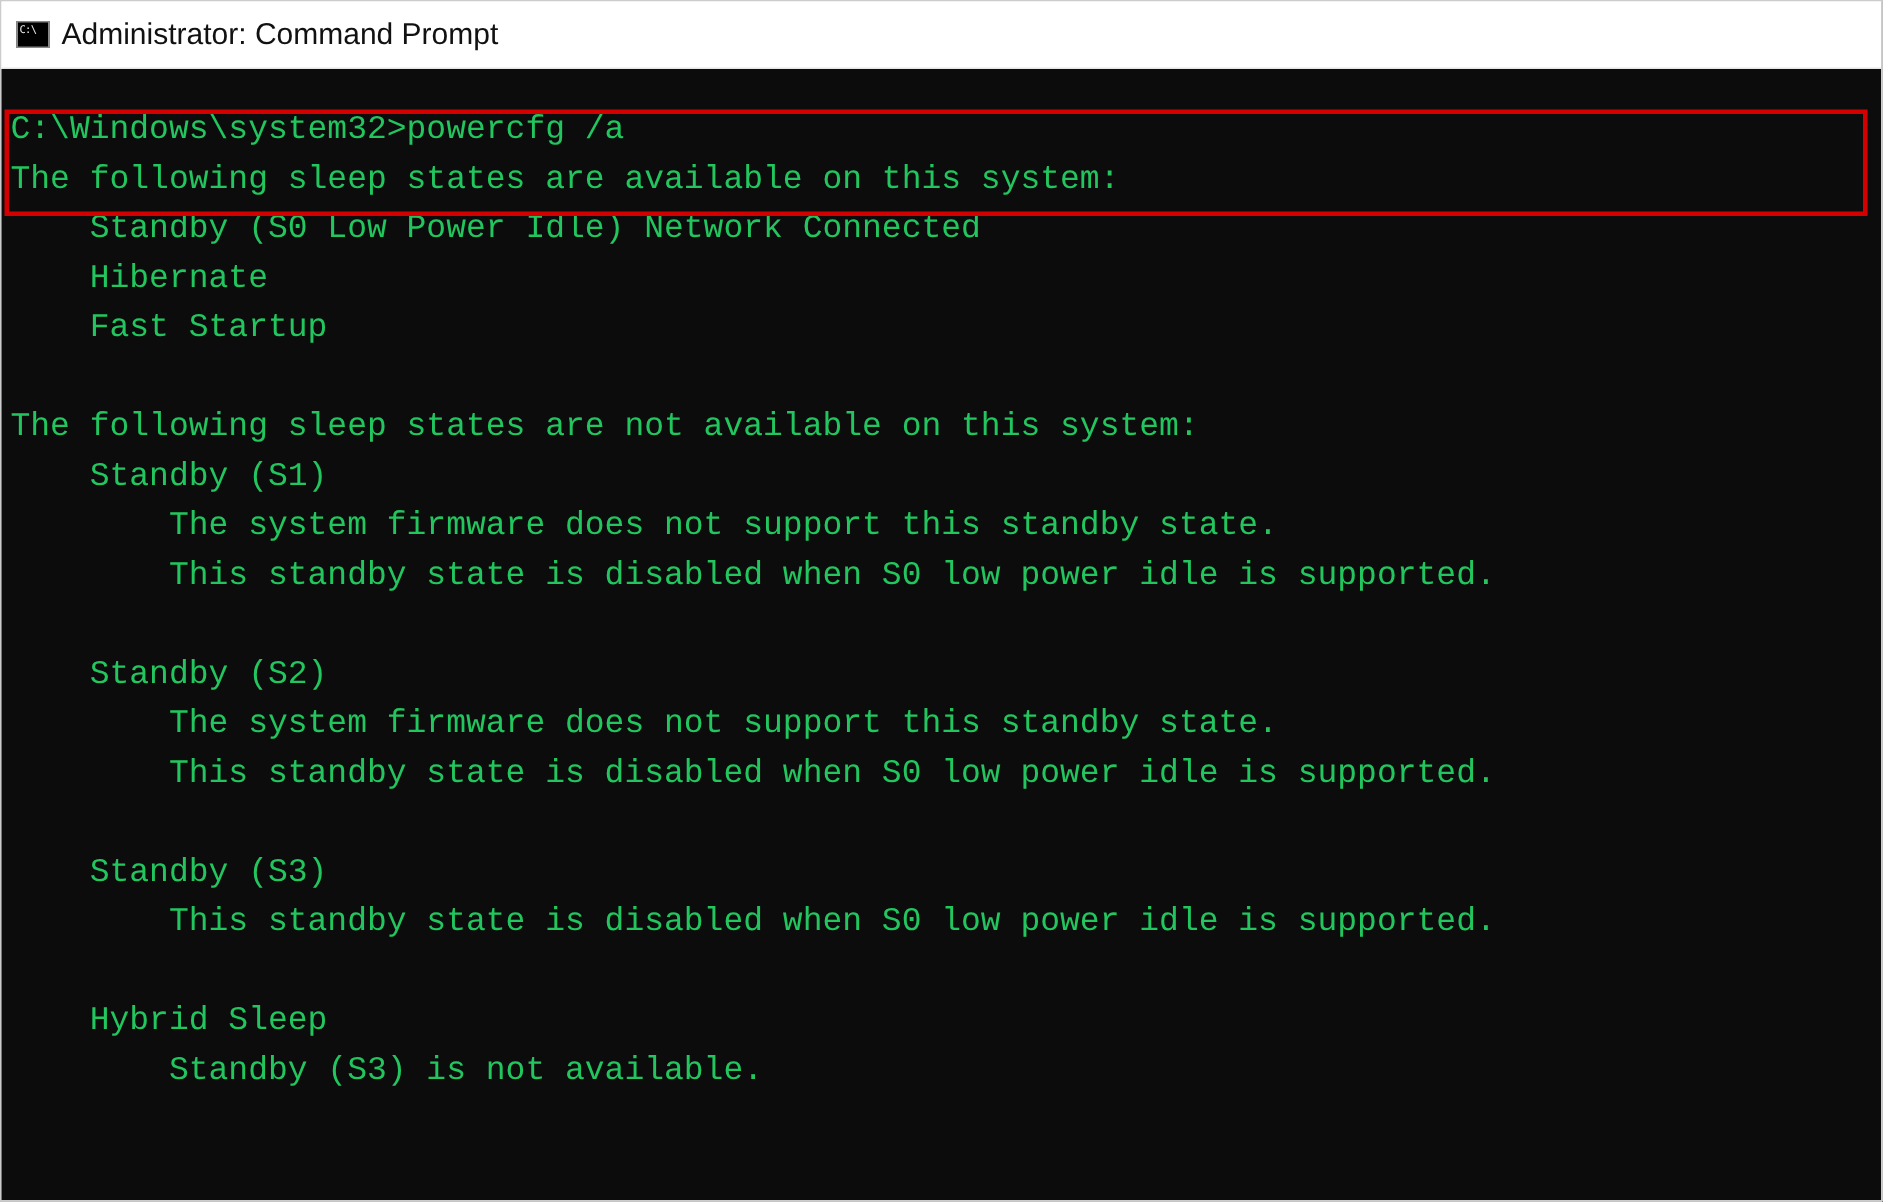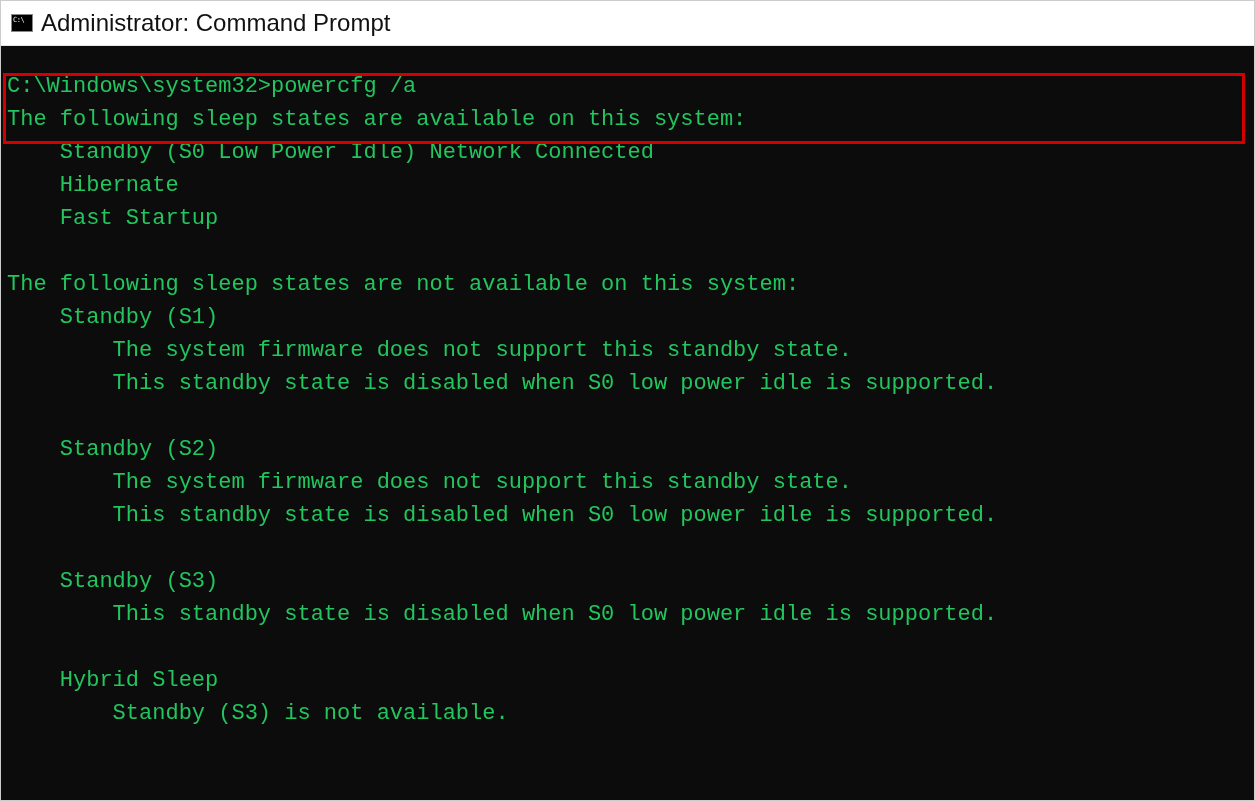--- a/index.html
+++ b/index.html
@@ -1,20 +1,20 @@
 <!DOCTYPE html>
 <html><head>
 <meta charset="utf-8">
 <style>
   html,body{margin:0;padding:0;width:1255px;height:801px;background:#fff;font-family:"Segoe UI",Arial,sans-serif;overflow:hidden;}
   .window{display:flex;flex-direction:column;width:1255px;height:801px;border:1px solid #ccc;box-sizing:border-box;}
   .titlebar{display:flex;align-items:center;height:44px;background:#fff;padding:0 10px;gap:8px;border-bottom:1px solid #e5e5e5;}
   .title-icon{width:20px;height:16px;background:#000;border:1px solid #888;position:relative;flex:0 0 auto;}
   .title-icon::after{content:"C:\\";position:absolute;top:1px;left:1px;font-size:7px;color:#eee;font-family:Consolas,monospace;letter-spacing:-0.5px;}
-  .title-text{font-size:24px;color:#111;}
+  .title-text{font-size:20px;color:#111;}
   .terminal{flex:1;background:#0c0c0c;color:#22c55e;font-family:Consolas,"Courier New",monospace;font-size:22px;line-height:33px;padding:24px 6px 10px 6px;white-space:pre;overflow:hidden;position:relative;}
   .highlight-box{position:absolute;border:3px solid #d40000;pointer-events:none;}
 </style>
 </head>
 <body>
 
 <div class="window">
   <div class="titlebar">
     <span class="title-icon"></span>
     <span class="title-text">Administrator: Command Prompt</span>

